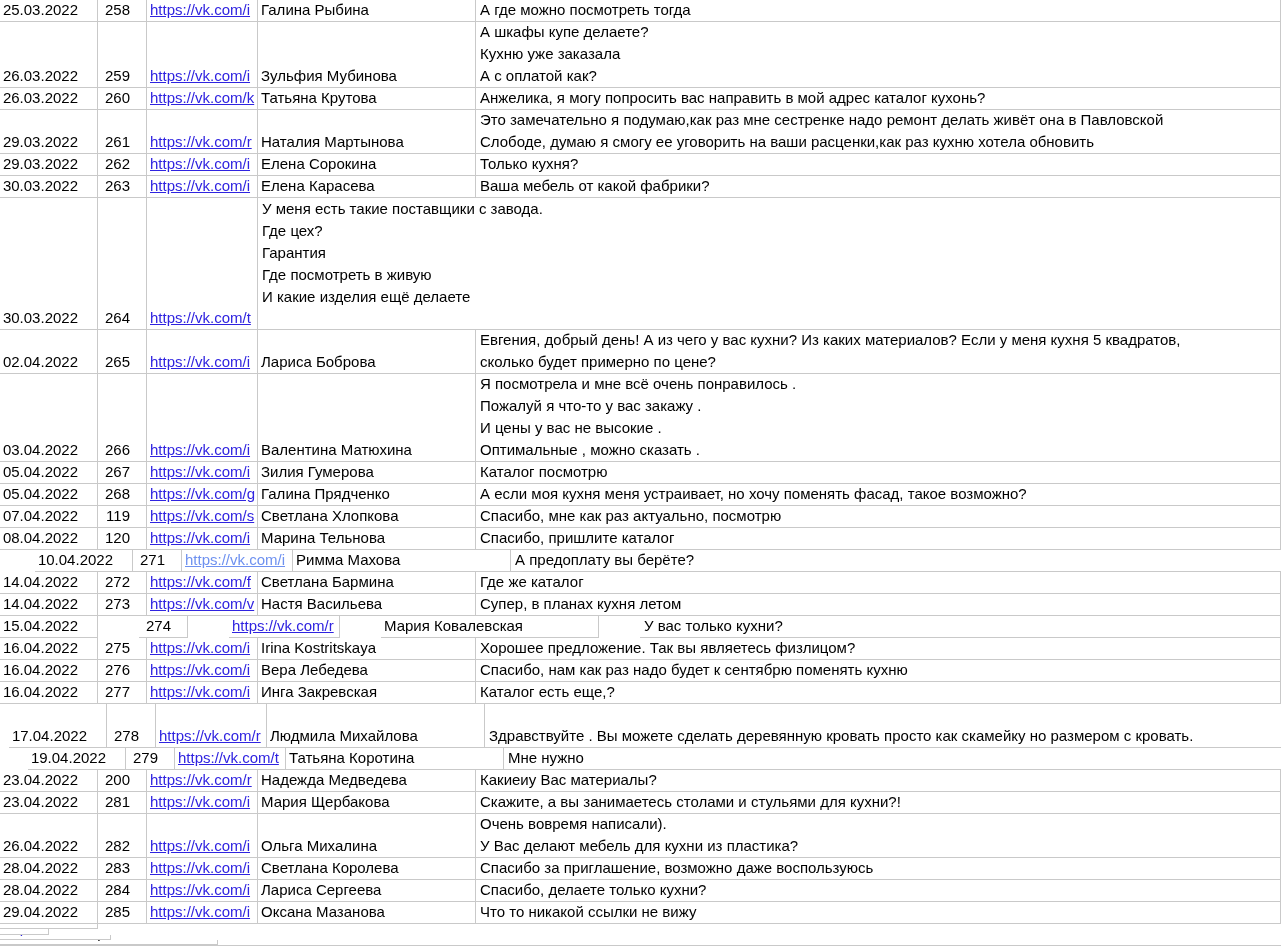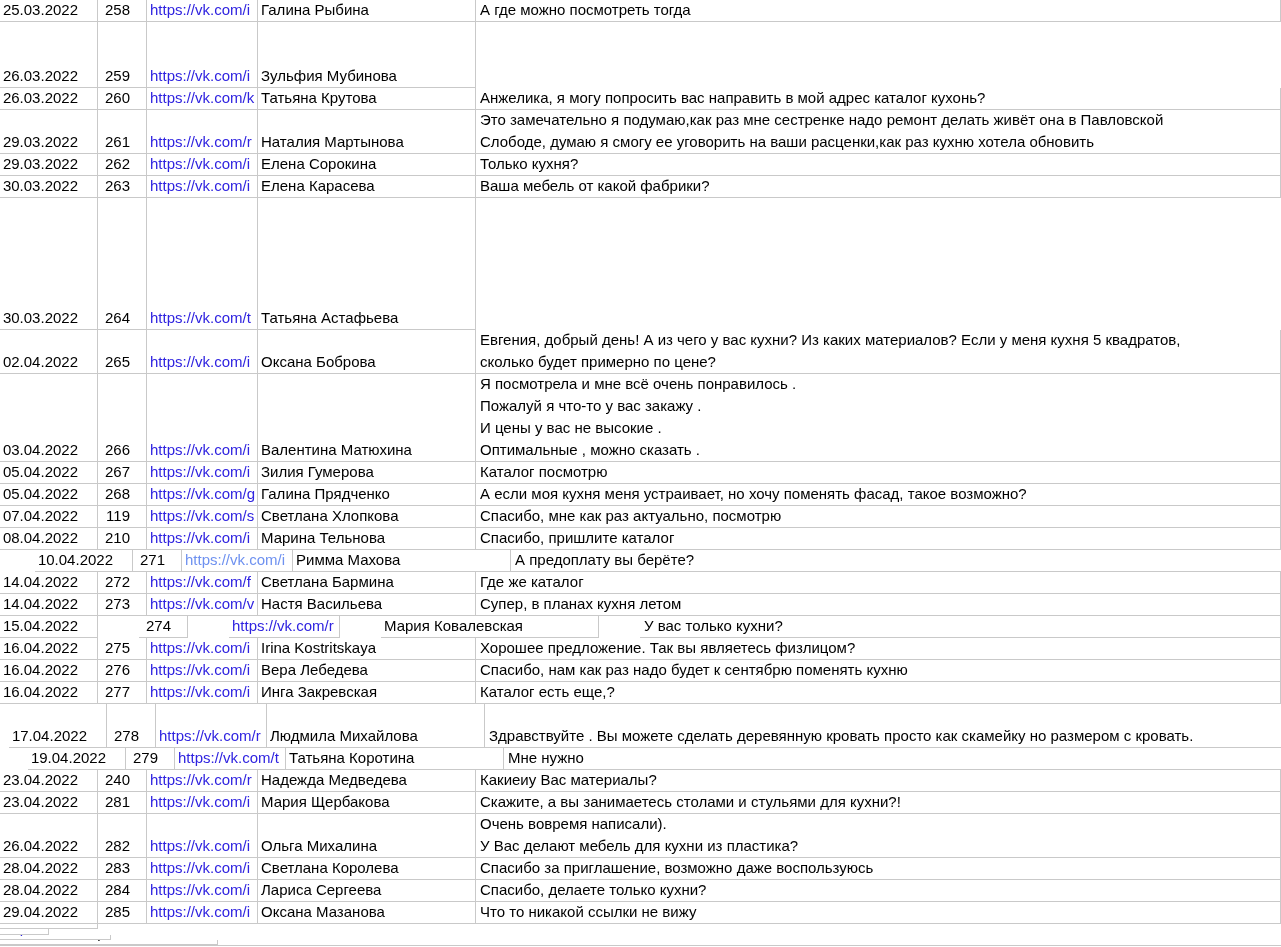--- a/index.html
+++ b/index.html
@@ -27,21 +27,21 @@
     display: flex;
     align-items: flex-end;
     overflow: hidden;
   }
   .c-date { width: 98px;  justify-content: flex-end; padding-right: 19px;  white-space: nowrap; }
   .c-num  { width: 49px;  justify-content: flex-end; padding-right: 16px; white-space: nowrap; }
   .c-url  { width: 111px; padding-left: 3px; white-space: nowrap; }
   .c-name { width: 218px; padding-left: 3px; white-space: nowrap; }
   .c-msg  { flex: 1; padding-left: 4px; white-space: pre-line; }
   .c-msg.top { align-items: flex-start; }
-  a.link { color: var(--link); white-space: nowrap; cursor: pointer; }
+  a.link { color: var(--link); text-decoration: underline; white-space: nowrap; cursor: pointer; }
   a.link.visited { color: var(--visited); }
 </style>
 </head>
 <body>
 
 <div class="sheet" id="sheet">
     <div class="row" style="height: 22px;">
       <div class="cell c-date">25.03.2022</div>
       <div class="cell c-num">258</div>
       <div class="cell c-url">
@@ -50,20 +50,23 @@
       <div class="cell c-name">Галина Рыбина</div>
       <div class="cell c-msg">А где можно посмотреть тогда</div>
     </div>
     <div class="row" style="height: 66px;">
       <div class="cell c-date">26.03.2022</div>
       <div class="cell c-num">259</div>
       <div class="cell c-url">
         <a class="link">https://vk.com/i</a>
       </div>
       <div class="cell c-name">Зульфия Мубинова</div>
+      <div class="cell c-msg">А шкафы купе делаете?
+Кухню уже заказала
+А с оплатой как?</div>
     </div>
     <div class="row" style="height: 22px;">
       <div class="cell c-date">26.03.2022</div>
       <div class="cell c-num">260</div>
       <div class="cell c-url">
         <a class="link">https://vk.com/k</a>
       </div>
       <div class="cell c-name">Татьяна Крутова</div>
       <div class="cell c-msg">Анжелика, я могу попросить вас направить в мой адрес каталог кухонь?</div>
     </div>
@@ -94,29 +97,33 @@
       </div>
       <div class="cell c-name">Елена Карасева</div>
       <div class="cell c-msg">Ваша мебель от какой фабрики?</div>
     </div>
     <div class="row" style="height: 132px;">
       <div class="cell c-date">30.03.2022</div>
       <div class="cell c-num">264</div>
       <div class="cell c-url">
         <a class="link">https://vk.com/t</a>
       </div>
-      <div class="cell c-name">Татьяна Астафьева</div>
+      <div class="cell c-msg top">У меня есть такие поставщики с завода.
+Где цех?
+Гарантия
+Где посмотреть в живую
+И какие изделия ещё делаете</div>
     </div>
     <div class="row" style="height: 44px;">
       <div class="cell c-date">02.04.2022</div>
       <div class="cell c-num">265</div>
       <div class="cell c-url">
         <a class="link">https://vk.com/i</a>
       </div>
-      <div class="cell c-name">Оксана Боброва</div>
+      <div class="cell c-name">Лариса Боброва</div>
       <div class="cell c-msg">Евгения, добрый день! А из чего у вас кухни? Из каких материалов? Если у меня кухня 5 квадратов,
 сколько будет примерно по цене?</div>
     </div>
     <div class="row" style="height: 88px;">
       <div class="cell c-date">03.04.2022</div>
       <div class="cell c-num">266</div>
       <div class="cell c-url">
         <a class="link">https://vk.com/i</a>
       </div>
       <div class="cell c-name">Валентина Матюхина</div>
@@ -147,21 +154,21 @@
       <div class="cell c-date">07.04.2022</div>
       <div class="cell c-num">119</div>
       <div class="cell c-url">
         <a class="link">https://vk.com/s</a>
       </div>
       <div class="cell c-name">Светлана Хлопкова</div>
       <div class="cell c-msg">Спасибо, мне как раз актуально, посмотрю</div>
     </div>
     <div class="row" style="height: 22px;">
       <div class="cell c-date">08.04.2022</div>
-      <div class="cell c-num">210</div>
+      <div class="cell c-num">120</div>
       <div class="cell c-url">
         <a class="link">https://vk.com/i</a>
       </div>
       <div class="cell c-name">Марина Тельнова</div>
       <div class="cell c-msg">Спасибо, пришлите каталог</div>
     </div>
     <div class="row" style="height: 22px; margin-left: 35px;">
       <div class="cell c-date">10.04.2022</div>
       <div class="cell c-num">271</div>
       <div class="cell c-url">
@@ -237,21 +244,21 @@
       <div class="cell c-date">19.04.2022</div>
       <div class="cell c-num">279</div>
       <div class="cell c-url">
         <a class="link">https://vk.com/t</a>
       </div>
       <div class="cell c-name">Татьяна Коротина</div>
       <div class="cell c-msg">Мне нужно</div>
     </div>
     <div class="row" style="height: 22px;">
       <div class="cell c-date">23.04.2022</div>
-      <div class="cell c-num">240</div>
+      <div class="cell c-num">200</div>
       <div class="cell c-url">
         <a class="link">https://vk.com/r</a>
       </div>
       <div class="cell c-name">Надежда Медведева</div>
       <div class="cell c-msg">Какиеиу Вас материалы?</div>
     </div>
     <div class="row" style="height: 22px;">
       <div class="cell c-date">23.04.2022</div>
       <div class="cell c-num">281</div>
       <div class="cell c-url">

